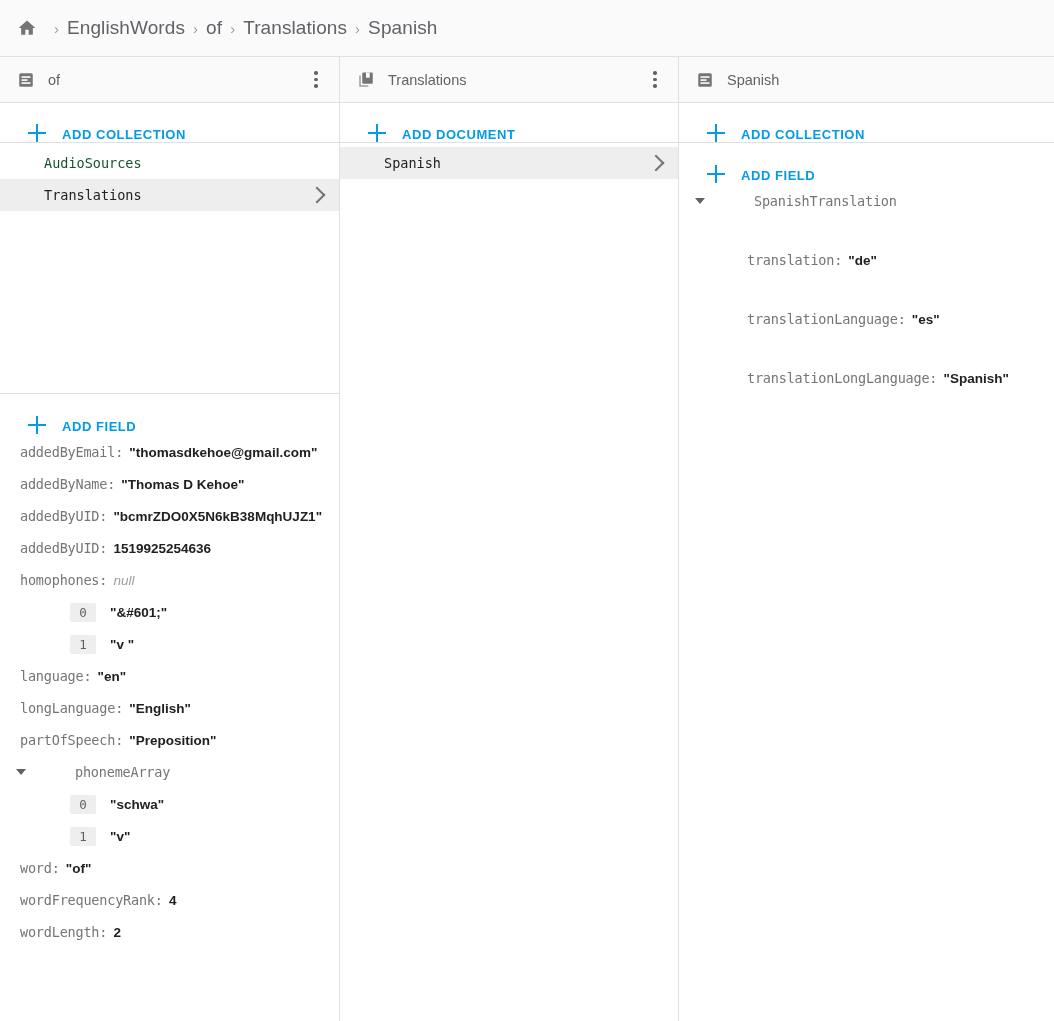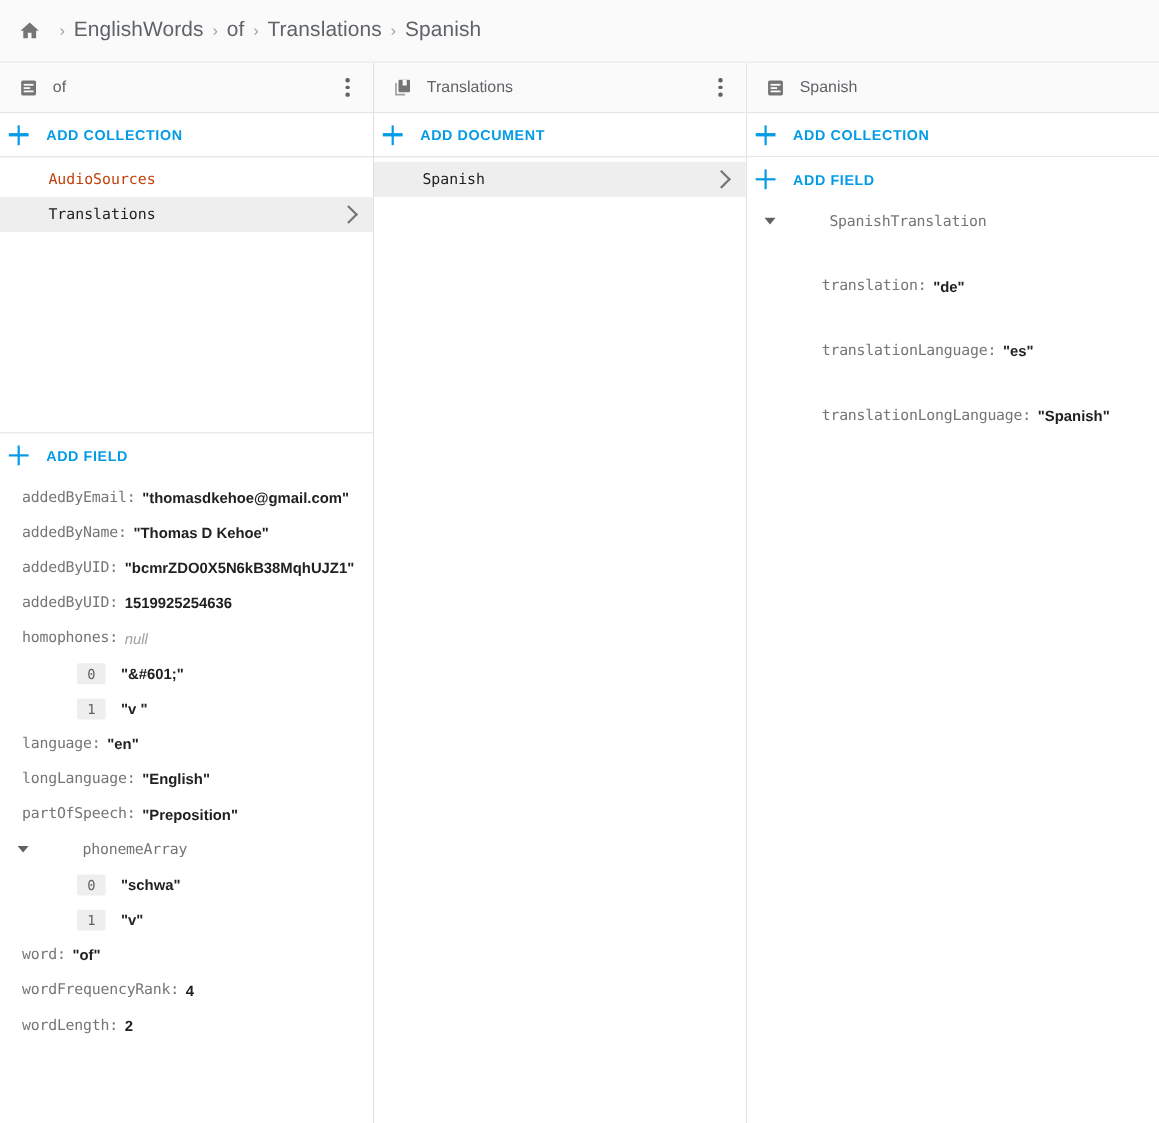--- a/index.html
+++ b/index.html
@@ -113,22 +113,22 @@
     background: #5f6368;
     display: block;
   }
 
   
   .action {
     height: 40px;
     min-height: 40px;
     box-sizing: border-box;
     display: flex;
-    align-items: center;
-    padding: 0 8px;
+    align-items: flex-end;
+    padding: 0 28px;
     cursor: pointer;
     background: #fff;
   }
   .action .plus {
     width: 18px;
     height: 18px;
     position: relative;
     margin-right: 16px;
     flex: 0 0 auto;
   }
@@ -156,21 +156,21 @@
   
   .list { padding: 4px 0 0 0; }
   .row {
     height: 32px;
     box-sizing: border-box;
     display: flex;
     align-items: center;
     padding: 0 16px 0 44px;
     font-family: "DejaVu Sans Mono", monospace;
     font-size: 13.5px;
-    color: #c2410c;
+    color: #14532d;
     cursor: pointer;
     white-space: nowrap;
   }
   .row .row-label { flex: 1 1 auto; overflow: hidden; text-overflow: ellipsis; }
   .row.selected {
     background: #eeeeee;
     color: #212121;
   }
   .chev {
     width: 10px;

